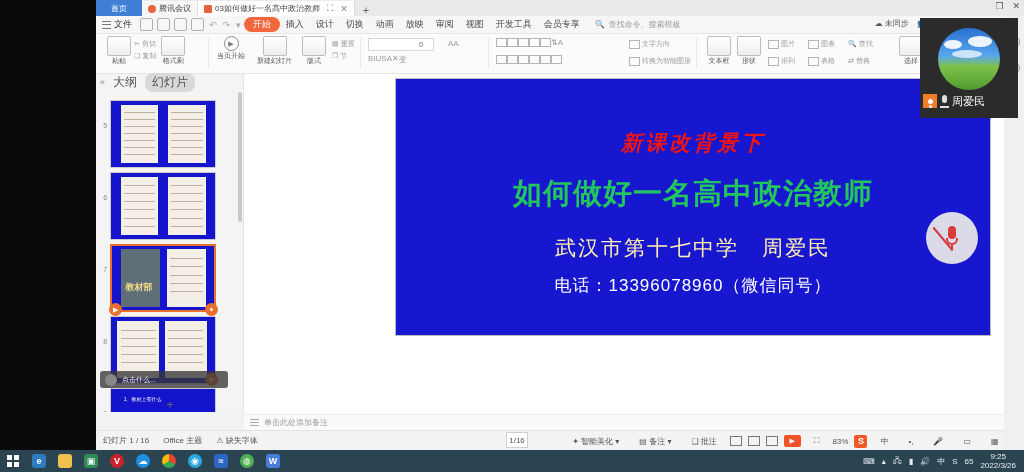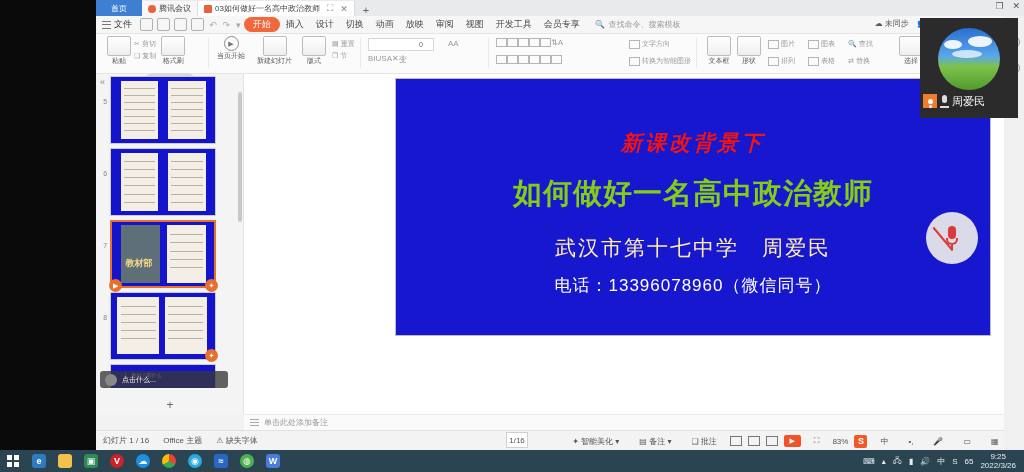--- a/index.html
+++ b/index.html
@@ -58,39 +58,39 @@
 
   
   .app-body { position:absolute; left:0; top:74px; width:928px; height:340px; background:#fff; display:flex; }
 
   
   .thumbs { position:relative; width:148px; height:340px; background:#f4f4f4; border-right:1px solid #e2e2e2; }
   .th-head { height:16px; display:flex; align-items:center; gap:8px; padding-left:4px; }
   .th-collapse { font-size:9px; color:#888; }
   .th-tab { font-size:12px; color:#555; }
   .th-tab.on { background:#d9d9d9; border-radius:8px; padding:1px 7px; }
-  .th-list { position:absolute; top:0; left:0; width:124px; height:314px; overflow:hidden; }
+  .th-list { position:absolute; top:24px; left:0; width:124px; height:314px; overflow:hidden; }
   .th-item { display:flex; align-items:flex-start; gap:3px; padding:2px 4px 2px 2px; }
   .th-num { width:10px; text-align:right; font-size:7px; color:#888; padding-top:22px; }
   .th-frame { width:115px; height:68px; background:#1414cc; position:relative; border:1px solid #ccc; }
   .th-item.sel .th-frame { border:2px solid #e8702c; }
   .th-scan { position:absolute; background:#f3efe6; }
   .th-scan i { position:absolute; left:8%; right:8%; height:1px; background:#b9b2a4; }
   .th-scrollbar { position:absolute; right:1px; top:18px; width:4px; height:130px; background:#c8c8c8; border-radius:2px; }
   .th-add { position:absolute; bottom:2px; left:0; width:148px; text-align:center; font-size:12px; color:#666; }
   .th-overlay { position:absolute; left:4px; bottom:26px; width:128px; height:17px; background:rgba(55,55,55,.78); border-radius:3px; display:flex; align-items:center; gap:5px; padding-left:5px; }
   .th-ov-circ { width:12px;height:12px;border-radius:50%;background:#888; }
   .th-ov-txt { font-size:7px; color:#eee; }
   .th-badge { position:absolute; border-radius:50%; background:#e8702c; color:#fff; font-size:7px; display:flex; align-items:center; justify-content:center; }
 
   
   .canvas-wrap { position:relative; flex:1; background:#fff; }
   .slide { position:absolute; left:131px; top:4px; width:596px; height:258px; background:#1717cf; border:1px solid #bbb;margin-left:20px; }
   .s-sub { position:absolute; top:50px; width:100%; text-align:center; color:#f01414; font-size:21px; font-family:"DejaVu Serif",serif; font-style:italic; font-weight:bold; letter-spacing:3px; }
-  .s-title { position:absolute; top:95px; width:100%; text-align:center; color:#84cc16; font-size:29px; font-weight:bold; letter-spacing:1px; }
+  .s-title { position:absolute; top:95px; width:100%; text-align:center; color:#22c55e; font-size:29px; font-weight:bold; letter-spacing:1px; }
   .s-line1 { position:absolute; top:155px; width:100%; text-align:center; color:#ffeeb0; font-size:21px; font-family:"DejaVu Serif",serif; letter-spacing:2px; }
   .s-line2 { position:absolute; top:195px; width:100%; text-align:center; color:#ffffff; font-size:17px; letter-spacing:1px; }
   .canvas-scroll { position:absolute; right:2px; top:4px; width:5px; height:330px; background:#ececec; }
   .canvas-scroll i { position:absolute; top:0; left:0; width:5px; height:170px; background:#c4c4c4; border-radius:3px; }
   .cv-dots { position:absolute; right:4px; bottom:4px; font-size:7px; color:#bbb; }
 
   
   .notes { position:absolute; left:148px; top:414px; width:780px; height:16px; background:#fafafa; display:flex; align-items:center; gap:5px; padding-left:6px; font-size:8px; color:#9a9a9a; border-top:1px solid #ececec; }
   .notes-icon { width:9px; height:7px; display:flex; flex-direction:column; justify-content:space-between;}
   .notes-icon i { height:1px; background:#aaa; display:block; }

